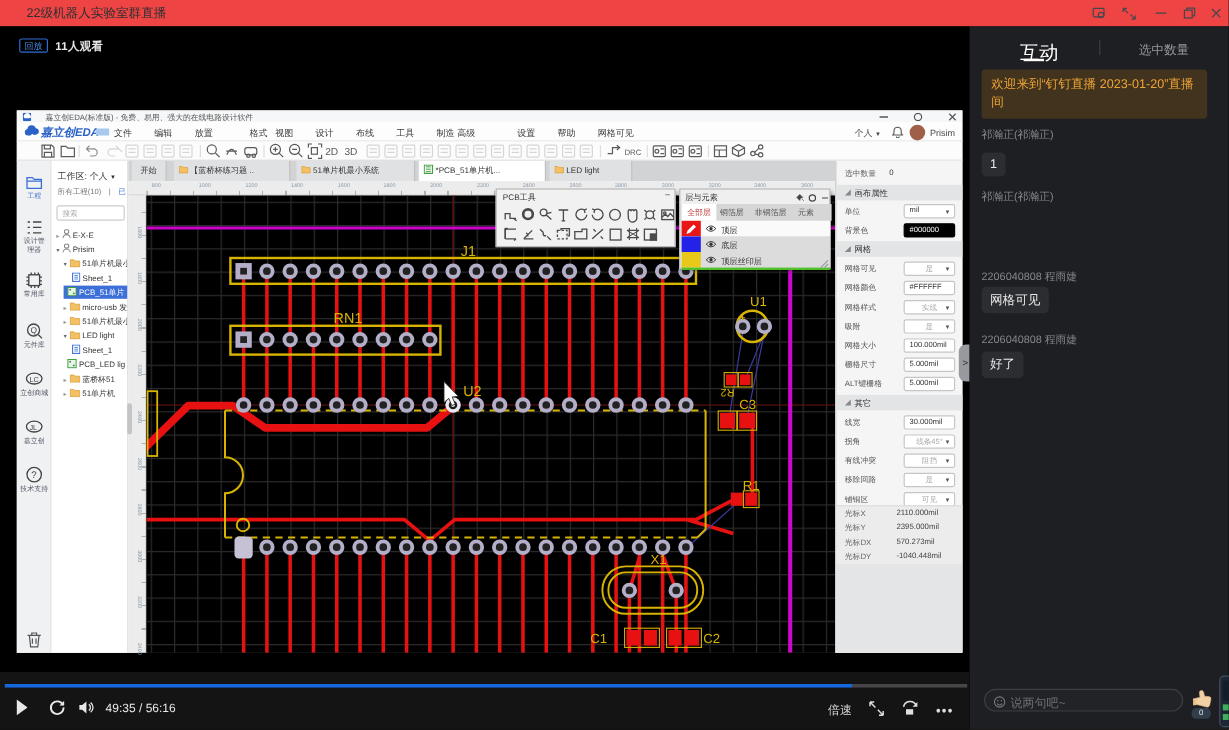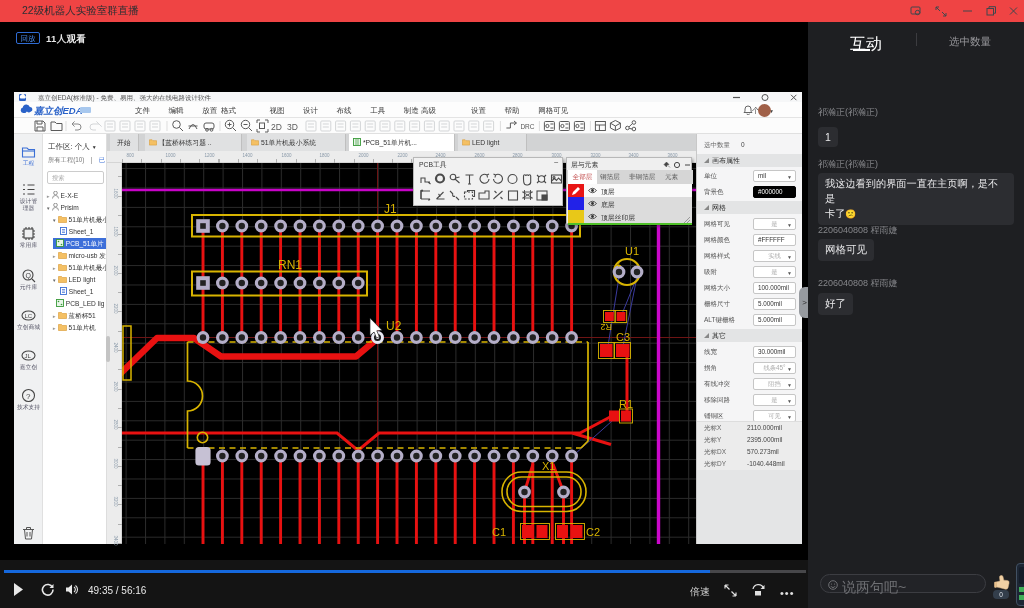--- a/index.html
+++ b/index.html
@@ -17,21 +17,21 @@
   #video { left:0; top:22px; width:808px; height:586px; background:#000; overflow:hidden; }
   #badge { left:16px; top:10px; width:24px; height:12px; border:1px solid #2f6cd4;
      border-radius:2px; color:#4a8ae8; font-size:7.5px; text-align:center; line-height:11px; }
   #viewers { left:46px; top:11px; color:#e8e8e8; font-size:9.5px; font-weight:bold; letter-spacing:.3px;}
 
   
   #eda { left:14px; top:70px; width:788px; height:452px; background:#fff; font-size:7px; color:#333; }
   #eda-title { left:0; top:0; width:788px; height:10px; background:#f6f7f8; }
   #eda-title .t { left:24px; top:1.5px; font-size:6.5px; color:#555; }
   #eda-menu { left:0; top:10px; width:788px; height:16px; background:#fdfdfd; border-bottom:1px solid #e4e4e4;}
-  .mi { position:absolute; top:4px; font-size:7.5px; color:#3a3a3a;margin-left:40px; }
+  .mi { position:absolute; top:4px; font-size:7.5px; color:#3a3a3a; }
   #eda-tools { left:0; top:26px; width:788px; height:16px; background:#fcfcfc; border-bottom:1px solid #e0e0e0;}
 
   
   #rail { left:0; top:42px; width:29px; height:410px; background:#f0f1f2; border-right:1px solid #e0e0e0;}
   .rlab { position:absolute; width:29px; text-align:center; font-size:6.3px; color:#556; transform:scale(.92);}
   
   #proj { left:29px; top:42px; width:64px; height:410px; background:#fff; border-right:1px solid #ddd; overflow:hidden;}
   .pt { position:absolute; font-size:6.8px; color:#333; white-space:nowrap; }
   
   #tabbar { left:93px; top:42px; width:589px; height:17px; background:#d2d3d4; }
@@ -103,21 +103,21 @@
 <svg class="abs" style="left:5px;top:1.5px" width="7" height="7" viewBox="0 0 7 7">
             <rect width="7" height="7" rx="1.2" fill="#2a62c8"></rect>
             <path d="M1.5 4.5 a2 2 0 0 1 .5-3.4 a2.2 2.2 0 0 1 4 .7 a1.5 1.5 0 0 1-.3 2.8 Z" fill="#fff"></path>
           </svg>
           <div class="t abs">嘉立创EDA(标准版) - 免费、易用、强大的在线电路设计软件</div>
         </div>
       <div id="eda-menu" class="abs">
           <div class="mi" style="left:81px">文件</div>
           <div class="mi" style="left:114.6px">编辑</div>
           <div class="mi" style="left:148.2px">放置</div>
-          <div class="mi" style="left:167px">格式</div>
+          <div class="mi" style="left:194px">格式</div>
           <div class="mi" style="left:215.39999999999998px">视图</div>
           <div class="mi" style="left:248.99999999999997px">设计</div>
           <div class="mi" style="left:282.59999999999997px">布线</div>
           <div class="mi" style="left:316.2px">工具</div>
           <div class="mi" style="left:349.8px">制造</div>
           <div class="mi" style="left:367px">高级</div>
           <div class="mi" style="left:417.00000000000006px">设置</div>
           <div class="mi" style="left:450.6000000000001px">帮助</div>
           <div class="mi" style="left:484.2000000000001px">网格可见</div>
           <svg class="abs" style="left:6px;top:2px" width="72" height="12" viewBox="0 0 72 12">
@@ -770,36 +770,36 @@
       <div id="ptime" class="abs">49:35 / 56:16</div>
       <div id="pspeed" class="abs">倍速</div>
       </div>
   </div>
 
   <div id="chat" class="abs">
       <div class="abs" style="left:42px;top:12px;color:#fff;font-size:16px">互动</div>
       <div class="abs" style="left:45px;top:27px;width:17px;height:2px;background:#fff"></div>
       <div class="abs" style="left:108px;top:11px;width:1px;height:13px;background:#3c3c40"></div>
       <div class="abs" style="left:141px;top:13px;color:#97979b;font-size:10.5px">选中数量</div>
+      <div class="abs" style="left:10px;top:36px;width:188px;height:41px;background:#41331d;border-radius:3px;color:#efa437;font-size:10.5px;line-height:15px;padding:5px 8px">欢迎来到“钉钉直播 2023-01-20”直播<br>间</div>
       <div class="cname" style="top:84px">祁瀚正(祁瀚正)</div>
       <div class="cname" style="top:136px">祁瀚正(祁瀚正)</div>
       <div class="cname" style="top:202px">2206040808 程雨婕</div>
       <div class="cname" style="top:255px">2206040808 程雨婕</div>
       <div class="bub" style="top:105px">1</div>
-      <div class="bub" style="top:151px;width:196px;font-size:10.2px;line-height:15px;padding:3px 7px">我这边看到的界面一直在主页啊，是不是<br>卡了<span style="font-size:9px">😕</span></div>
       <div class="bub" style="top:217px">网格可见</div>
       <div class="bub" style="top:271px">好了</div>
       <div class="abs" style="left:12px;top:552px;width:166px;height:19px;border:1px solid #3c3d42;border-radius:9.5px;background:#222327">
 <svg class="abs" style="left:7px;top:4.5px" width="10" height="10" viewBox="0 0 10 10">
           <circle cx="5" cy="5" r="4.3" fill="none" stroke="#77787c" stroke-width="0.9"></circle>
           <circle cx="3.5" cy="4" r="0.6" fill="#77787c"></circle>
           <circle cx="6.5" cy="4" r="0.6" fill="#77787c"></circle>
           <path d="M3 6.2 a2.2 2.2 0 0 0 4 0" fill="none" stroke="#77787c" stroke-width="0.9"></path>
         </svg>
-<div class="abs" style="left:21px;top:4px;color:#6f7074;font-size:14px">说两句吧~</div>
+<div class="abs" style="left:21px;top:4px;color:#6f7074;font-size:10px">说两句吧~</div>
       </div>
       <svg class="abs" style="left:184px;top:551px" width="19" height="19" viewBox="0 0 19 19">
 <path d="M4 9 L8 8 L7.5 4.5 a1.8 1.8 0 0 1 3.5-.8 l.8 3.5 3.5 .3 a2 2 0 0 1 1.8 2.4 l-1 4.6 a2.2 2.2 0 0 1-2.6 1.7 L7 14.5 4.5 14 Z" fill="#f2d1a4" stroke="#d8b488" stroke-width="0.5"></path>
 <rect x="2.2" y="8.8" width="2.6" height="6" rx="1" fill="#e8c08c"></rect>
       </svg>
       <div class="abs" style="left:185px;top:568px;width:16px;height:9px;background:#333e4b;border-radius:4px;color:#dfe3e8;font-size:6.5px;text-align:center;line-height:9px">0</div>
       <div class="abs" style="left:208px;top:541px;width:14px;height:43px;background:#1d2634;border:1px solid #415062;border-radius:4px">
 <div class="abs" style="left:2px;top:3px;width:9px;height:17px;background:#141c28;border-radius:2px"></div>
 <div class="abs" style="left:2px;top:23px;width:5px;height:5px;background:#3fae58"></div>
 <div class="abs" style="left:2px;top:31px;width:5px;height:5px;background:#3fae58"></div>

